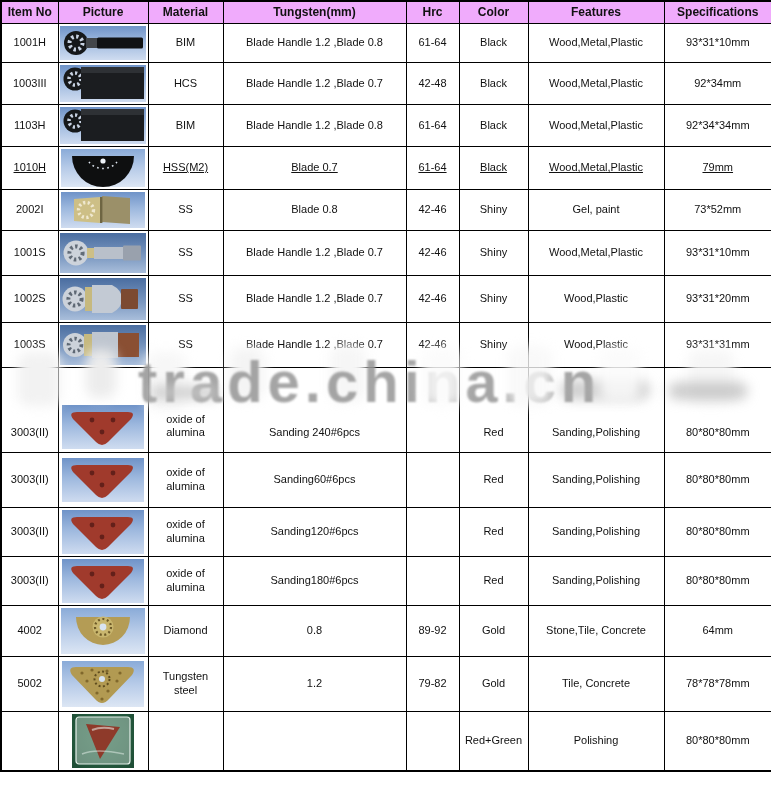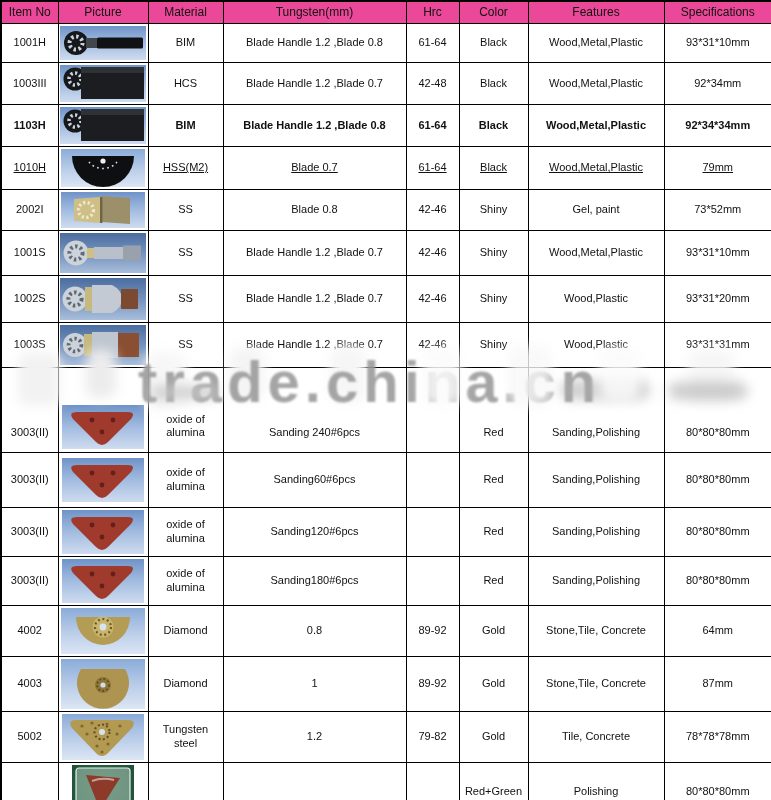--- a/index.html
+++ b/index.html
@@ -9,32 +9,32 @@
   }
   table{
     border-collapse:collapse;table-layout:fixed;width:769px;
     border:2px solid #000;margin:0;
   }
   th,td{
     border:1px solid #000;text-align:center;vertical-align:middle;
     font-size:11px;line-height:1.25;padding:0 3px;overflow:hidden;
     word-wrap:break-word;
   }
-  th{font-weight:normal;font-size:12px;height:19px;padding:1px 0;background:#ec4899;margin-left:38px;}
+  th{font-weight:bold;font-size:12px;height:19px;padding:1px 0;background:#f0abfc;margin-left:38px;}
   td.pic{padding:1px;}
   .photo{margin:1px auto;display:block;}
   .photo svg{width:100%;height:100%;display:block;}
   .bg-sky{background:linear-gradient(180deg,#6f93c8 0%,#9db8de 45%,#cfdcf0 100%);}
   .bg-sky-dark{background:linear-gradient(180deg,#4a6da0 0%,#7d9ac2 60%,#a9bedb 100%);}
   .bg-sky-light{background:linear-gradient(180deg,#8aabd8 0%,#b7cbe8 50%,#dce6f4 100%);}
   .bg-green{background:radial-gradient(ellipse at 50% 40%,#2e6a4a 0%,#1d4c34 100%);}
   
   tbody tr:nth-child(1){height:38px;}
   tbody tr:nth-child(2){height:40px;margin-top:36px;}
-  tbody tr:nth-child(3){height:41px;font-weight:bold;}
+  tbody tr:nth-child(3){height:41px;}
   tbody tr:nth-child(4){height:42px;text-decoration:underline;}
   tbody tr:nth-child(5){height:40px;padding-left:12px;}
   tbody tr:nth-child(6){height:43px;}
   tbody tr:nth-child(7){height:44px;padding-left:40px;}
   tbody tr:nth-child(8){height:43px;}
   tbody tr:nth-child(9){height:85px;}
   tbody tr:nth-child(10){height:55px;}
   tbody tr:nth-child(11){height:47px;}
   tbody tr:nth-child(12){height:46px;}
   tbody tr:nth-child(13){height:50px;}
@@ -324,39 +324,20 @@
           </div>
         </td>
         <td>Diamond</td>
         <td>0.8</td>
         <td>89-92</td>
         <td>Gold</td>
         <td>Stone,Tile, Concrete</td>
         <td>64mm</td>
       </tr>
       <tr>
-        <td>4003</td>
-        <td class="pic">
-          <div class="photo bg-sky-light" style="width: 84px; height: 50px;">
-            <svg viewBox="0 0 84 50">
-              <path d="M 20 10 H 64 A 26 26 0 1 1 20 10 Z" fill="#ad9450"></path>
-              <circle cx="42" cy="26" r="8" fill="#8f7638"></circle>
-              <circle cx="42" cy="26" r="6" fill="none" stroke="#5d4b20" stroke-width="1.8" stroke-dasharray="1.8 2.2"></circle>
-              <circle cx="42" cy="26" r="2.6" fill="#cfdcec"></circle>
-            </svg>
-          </div>
-        </td>
-        <td>Diamond</td>
-        <td>1</td>
-        <td>89-92</td>
-        <td>Gold</td>
-        <td>Stone,Tile, Concrete</td>
-        <td>87mm</td>
-      </tr>
-      <tr>
         <td>5002</td>
         <td class="pic">
           <div class="photo bg-sky-light" style="width: 82px; height: 46px;">
             <svg viewBox="0 0 82 46">
               <path d="M 14 6 L 66 6 Q 75 6 70 14 L 47 38 Q 40 46 33 38 L 10 14 Q 5 6 14 6 Z" fill="#b29a52"></path>
               <g fill="#80682c">
                 <circle cx="20" cy="12" r="1.6"></circle>
                 <circle cx="30" cy="9" r="1.6"></circle>
                 <circle cx="45" cy="10" r="1.6"></circle>
                 <circle cx="58" cy="12" r="1.6"></circle>

